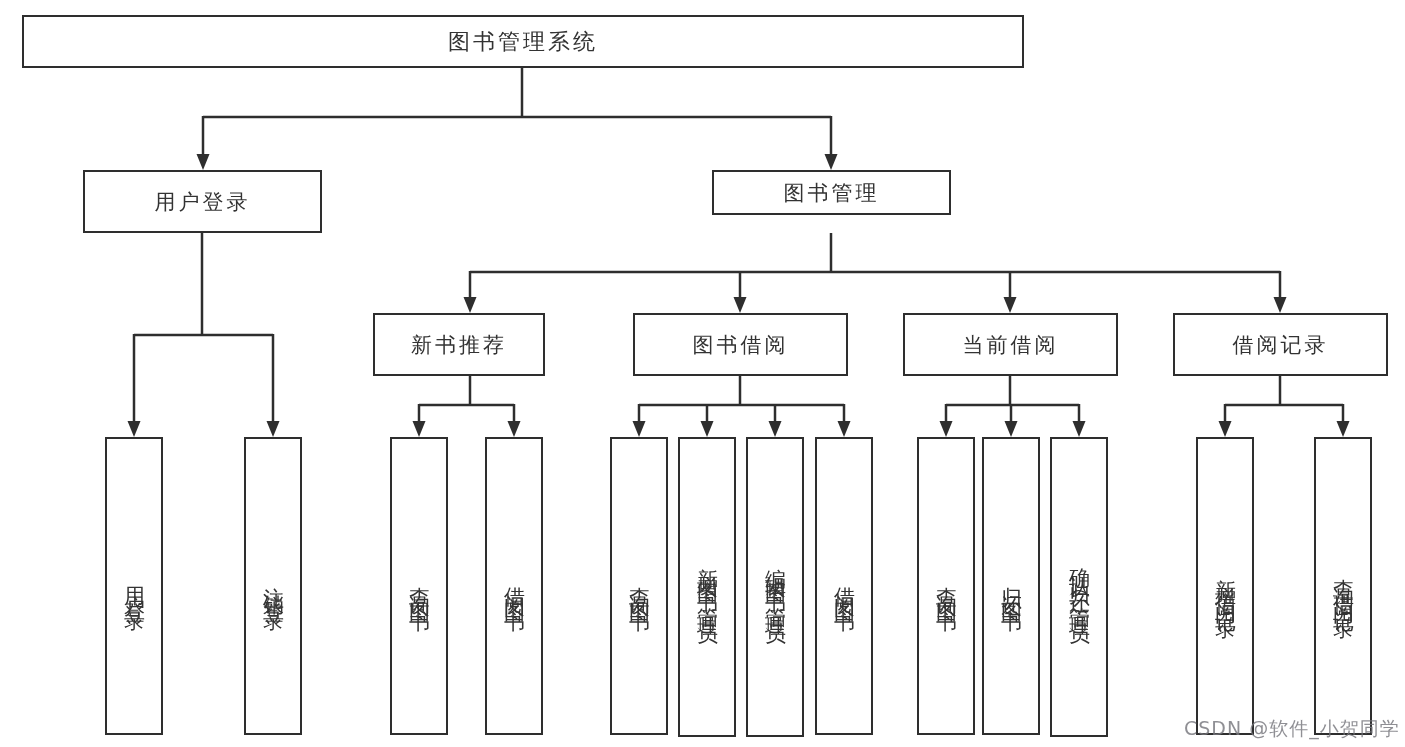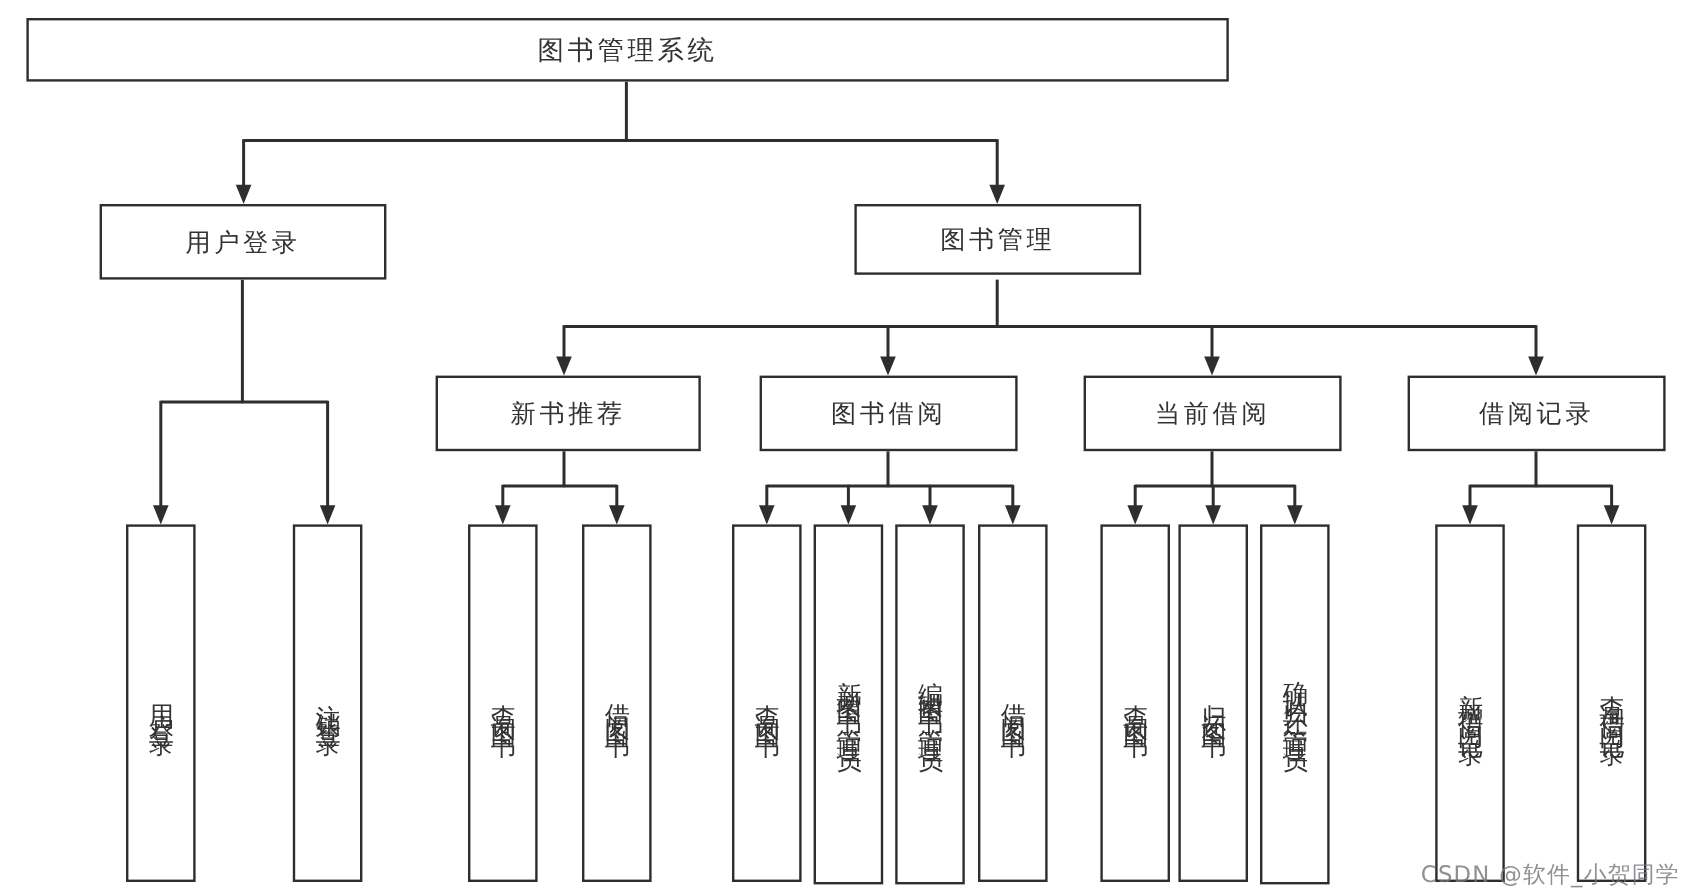--- a/index.html
+++ b/index.html
@@ -116,25 +116,25 @@
     </g>
   </svg>
 
   <div class="box hbox root" style="left:22px;top:15px;width:1002px;height:53px">
     <span>图书管理系统</span>
   </div>
 
   <div class="box hbox" style="left:83px;top:170px;width:239px;height:63px">
     <span>用户登录</span>
   </div>
-  <div class="box hbox" style="left:712px;top:170px;width:239px;height:59px">
+  <div class="box hbox" style="left:712px;top:170px;width:239px;height:45px">
     <span>图书管理</span>
   </div>
 
-  <div class="box hbox" style="left:363px;top:313px;width:221px;height:63px">
+  <div class="box hbox" style="left:373px;top:313px;width:172px;height:63px">
     <span>新书推荐</span>
   </div>
   <div class="box hbox" style="left:903px;top:313px;width:215px;height:63px">
     <span>当前借阅</span>
   </div>
   <div class="box hbox" style="left:633px;top:313px;width:215px;height:63px">
     <span>图书借阅</span>
   </div>
   <div class="box hbox" style="left:1173px;top:313px;width:215px;height:63px">
     <span>借阅记录</span>

